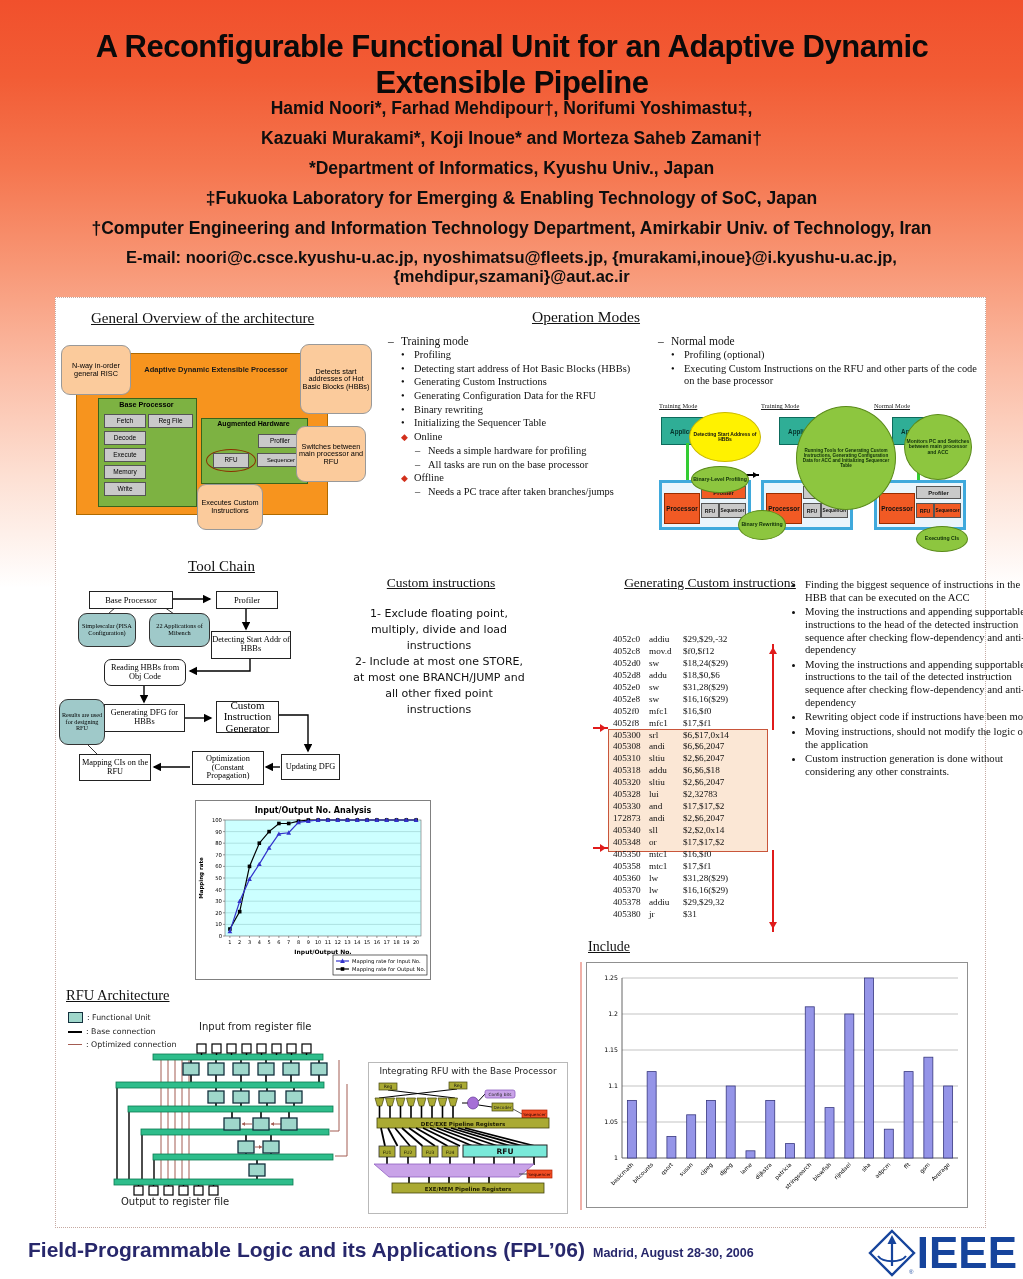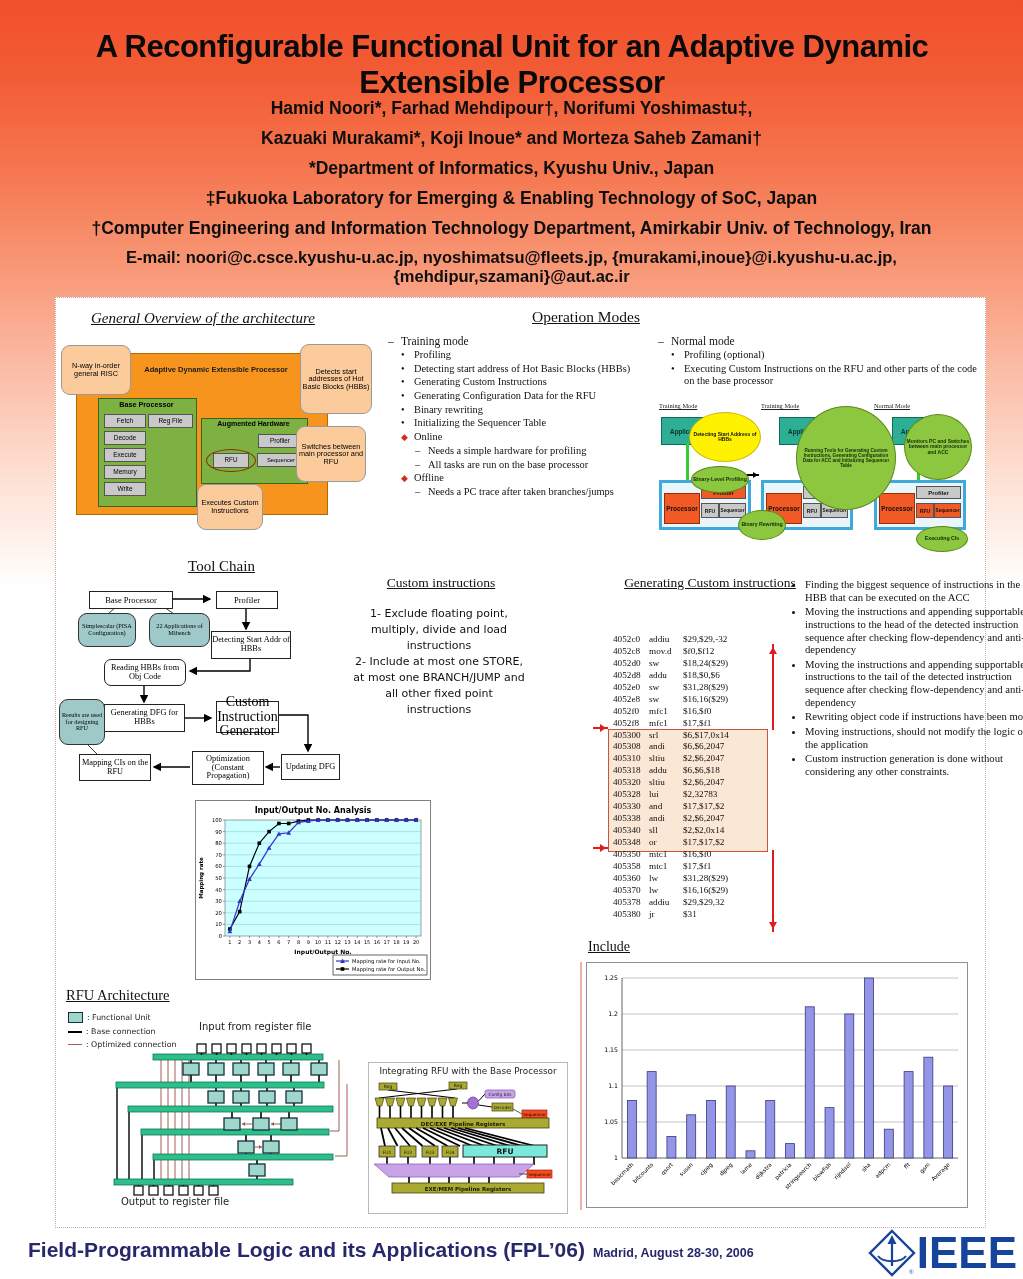--- a/index.html
+++ b/index.html
@@ -76,34 +76,34 @@
   .f-date{font-size:12.5px;font-weight:bold;color:#27276b;margin-left:8px;}
   .ieee-wrap{position:absolute;right:6px;top:-8px;display:flex;align-items:center;}
   .ieee-txt{font-size:44px;font-weight:800;color:#16449c;letter-spacing:0px;line-height:1;}
 </style>
 </head>
 <body>
 
 <div class="page">
 
   <header>
-    <h1 class="title">A Reconfigurable Functional Unit for an Adaptive Dynamic Extensible Processor</h1>
+    <h1 class="title">A Reconfigurable Functional Unit for an Adaptive Dynamic Extensible Pipeline</h1>
     <div class="authors">
       <p>Hamid  Noori*, Farhad Mehdipour†, Norifumi Yoshimastu‡,</p>
       <p>Kazuaki Murakami*, Koji Inoue* and Morteza Saheb Zamani†</p>
       <p>*Department of Informatics, Kyushu Univ., Japan</p>
       <p>‡Fukuoka Laboratory for Emerging &amp; Enabling Technology of SoC, Japan</p>
       <p>†Computer Engineering and Information Technology Department, Amirkabir Univ. of Technology, Iran</p>
       <p class="email">E-mail: noori@c.csce.kyushu-u.ac.jp, nyoshimatsu@fleets.jp, {murakami,inoue}@i.kyushu-u.ac.jp, {mehdipur,szamani}@aut.ac.ir</p>
     </div>
   </header>
 
   <main class="panel">
 
-    <div class="abs sec-h" style="left:35px;top:12px;font-size:15px;font-style:italic;">General Overview of the architecture</div>
+    <div class="abs sec-h" style="left:35px;top:12px;font-size:15px;">General Overview of the architecture</div>
     <div class="abs" id="overview" style="left:5px;top:42px;width:320px;height:192px;">
       <div class="bx" style="left:15px;top:13px;width:250px;height:160px;background:#f7941e;border:1px solid #b06a00;"></div>
       <div class="abs" style="left:55px;top:25px;width:200px;text-align:center;font-size:7.5px;font-weight:bold;color:#1a1a1a;">Adaptive Dynamic Extensible Processor</div>
       <div class="bx greenbx" style="left:37px;top:58px;width:97px;height:107px;"></div>
       <div class="abs" style="left:37px;top:60px;width:97px;text-align:center;font-size:7.2px;font-weight:bold;">Base Processor</div>
       <div class="bx gray" style="left:43px;top:74px;width:40px;height:12px;font-size:6.5px;">Fetch</div>
       <div class="bx gray" style="left:87px;top:74px;width:43px;height:12px;font-size:6.5px;">Reg File</div>
       <div class="bx gray" style="left:43px;top:91px;width:40px;height:12px;font-size:6.5px;">Decode</div>
       <div class="bx gray" style="left:43px;top:108px;width:40px;height:12px;font-size:6.5px;">Execute</div>
       <div class="bx gray" style="left:43px;top:125px;width:40px;height:12px;font-size:6.5px;">Memory</div>
@@ -255,21 +255,21 @@
         <line x1="30" y1="160" x2="42" y2="172" stroke="#333" stroke-width="1"></line>
       </svg>
       <div class="bx whitebx" style="left:33px;top:8px;width:82px;height:16px;font-size:8.5px;">Base Processor</div>
       <div class="bx whitebx" style="left:160px;top:8px;width:60px;height:16px;font-size:8.5px;">Profiler</div>
       <div class="bx tealco" style="left:22px;top:30px;width:56px;height:32px;font-size:6.3px;">Simplescalar (PISA Configuration)</div>
       <div class="bx tealco" style="left:93px;top:30px;width:59px;height:32px;font-size:6.3px;">22 Applications of Mibench</div>
       <div class="bx whitebx" style="left:155px;top:48px;width:78px;height:26px;font-size:8.3px;">Detecting Start Addr of HBBs</div>
       <div class="bx whitebx" style="left:48px;top:76px;width:80px;height:25px;font-size:8.3px;border-radius:7px;">Reading HBBs from Obj Code</div>
       <div class="bx whitebx" style="left:48px;top:121px;width:79px;height:26px;font-size:8.3px;">Generating DFG for HBBs</div>
       <div class="bx tealco" style="left:3px;top:116px;width:44px;height:44px;font-size:6.2px;">Results are used for designing RFU</div>
-      <div class="bx whitebx" style="left:160px;top:118px;width:61px;height:30px;font-size:14px;">Custom Instruction Generator</div>
+      <div class="bx whitebx" style="left:160px;top:118px;width:61px;height:30px;font-size:11px;">Custom Instruction Generator</div>
       <div class="bx whitebx" style="left:225px;top:171px;width:57px;height:24px;font-size:8.3px;">Updating DFG</div>
       <div class="bx whitebx" style="left:136px;top:168px;width:70px;height:32px;font-size:8.3px;">Optimization (Constant Propagation)</div>
       <div class="bx whitebx" style="left:23px;top:171px;width:70px;height:25px;font-size:8.3px;">Mapping CIs on the RFU</div>
     </div>
 
     <div class="abs sec-h vsans" style="left:295px;top:277px;width:180px;text-align:center;font-size:13.5px;">Custom instructions</div>
     <div class="abs vsans" style="left:297px;top:308px;width:172px;text-align:center;font-size:11px;line-height:1.45;color:#111;">
       <div>1- Exclude floating point, multiply, divide and load instructions</div>
       <div>2- Include at most one STORE, at most one BRANCH/JUMP and all other fixed point instructions</div>
     </div>
@@ -347,21 +347,21 @@
             <span class="a">405328</span>
             <span class="o">lui</span>
             <span class="g">$2,32783</span>
           </div>
           <div class="crow">
             <span class="a">405330</span>
             <span class="o">and</span>
             <span class="g">$17,$17,$2</span>
           </div>
           <div class="crow">
-            <span class="a">405338</span>
+            <span class="a">172873</span>
             <span class="o">andi</span>
             <span class="g">$2,$6,2047</span>
           </div>
           <div class="crow">
             <span class="a">405340</span>
             <span class="o">sll</span>
             <span class="g">$2,$2,0x14</span>
           </div>
           <div class="crow">
             <span class="a">405348</span>

